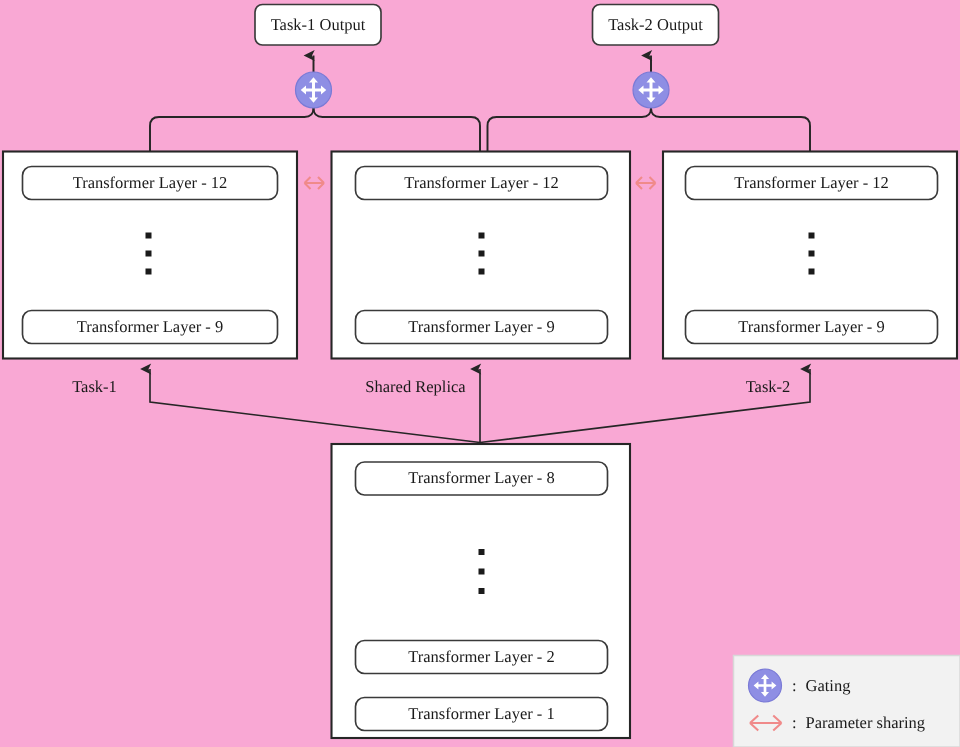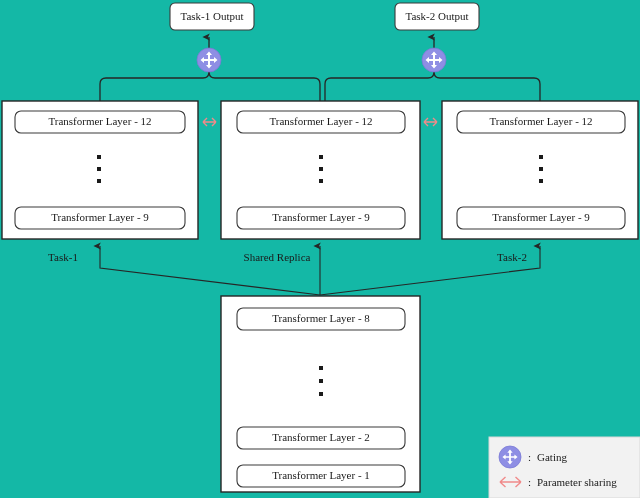--- a/index.html
+++ b/index.html
@@ -4,21 +4,21 @@
 <style>
   html, body {
     margin: 0;
     padding: 0;
     background: #ffffff;
   }
   #diagram-root {
     position: relative;
     width: 640px;
     height: 498px;
-    background: #14b8a6;
+    background: #f9a8d4;
     font-family: "Liberation Serif", "DejaVu Serif", serif;
     overflow: hidden;
   }
   svg.canvas {
     position: absolute;
     top: 0;
     left: 0;
     width: 640px;
     height: 498px;
   }

